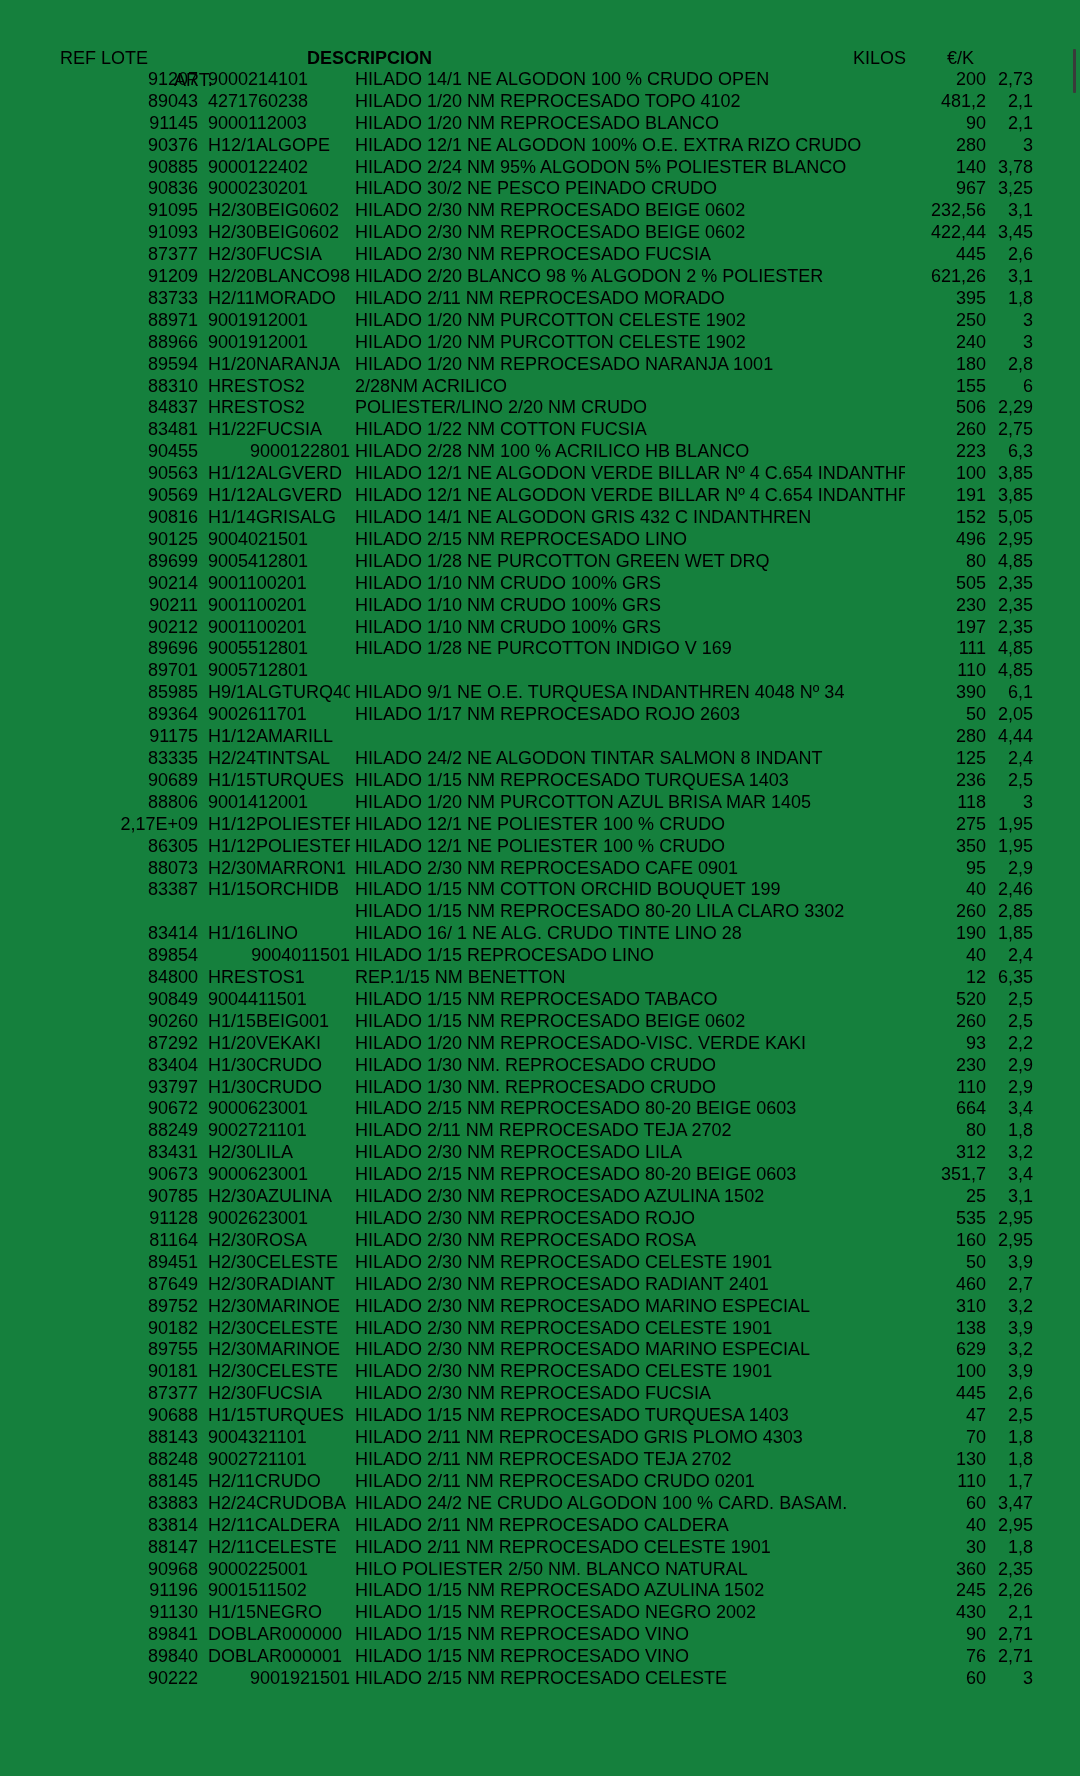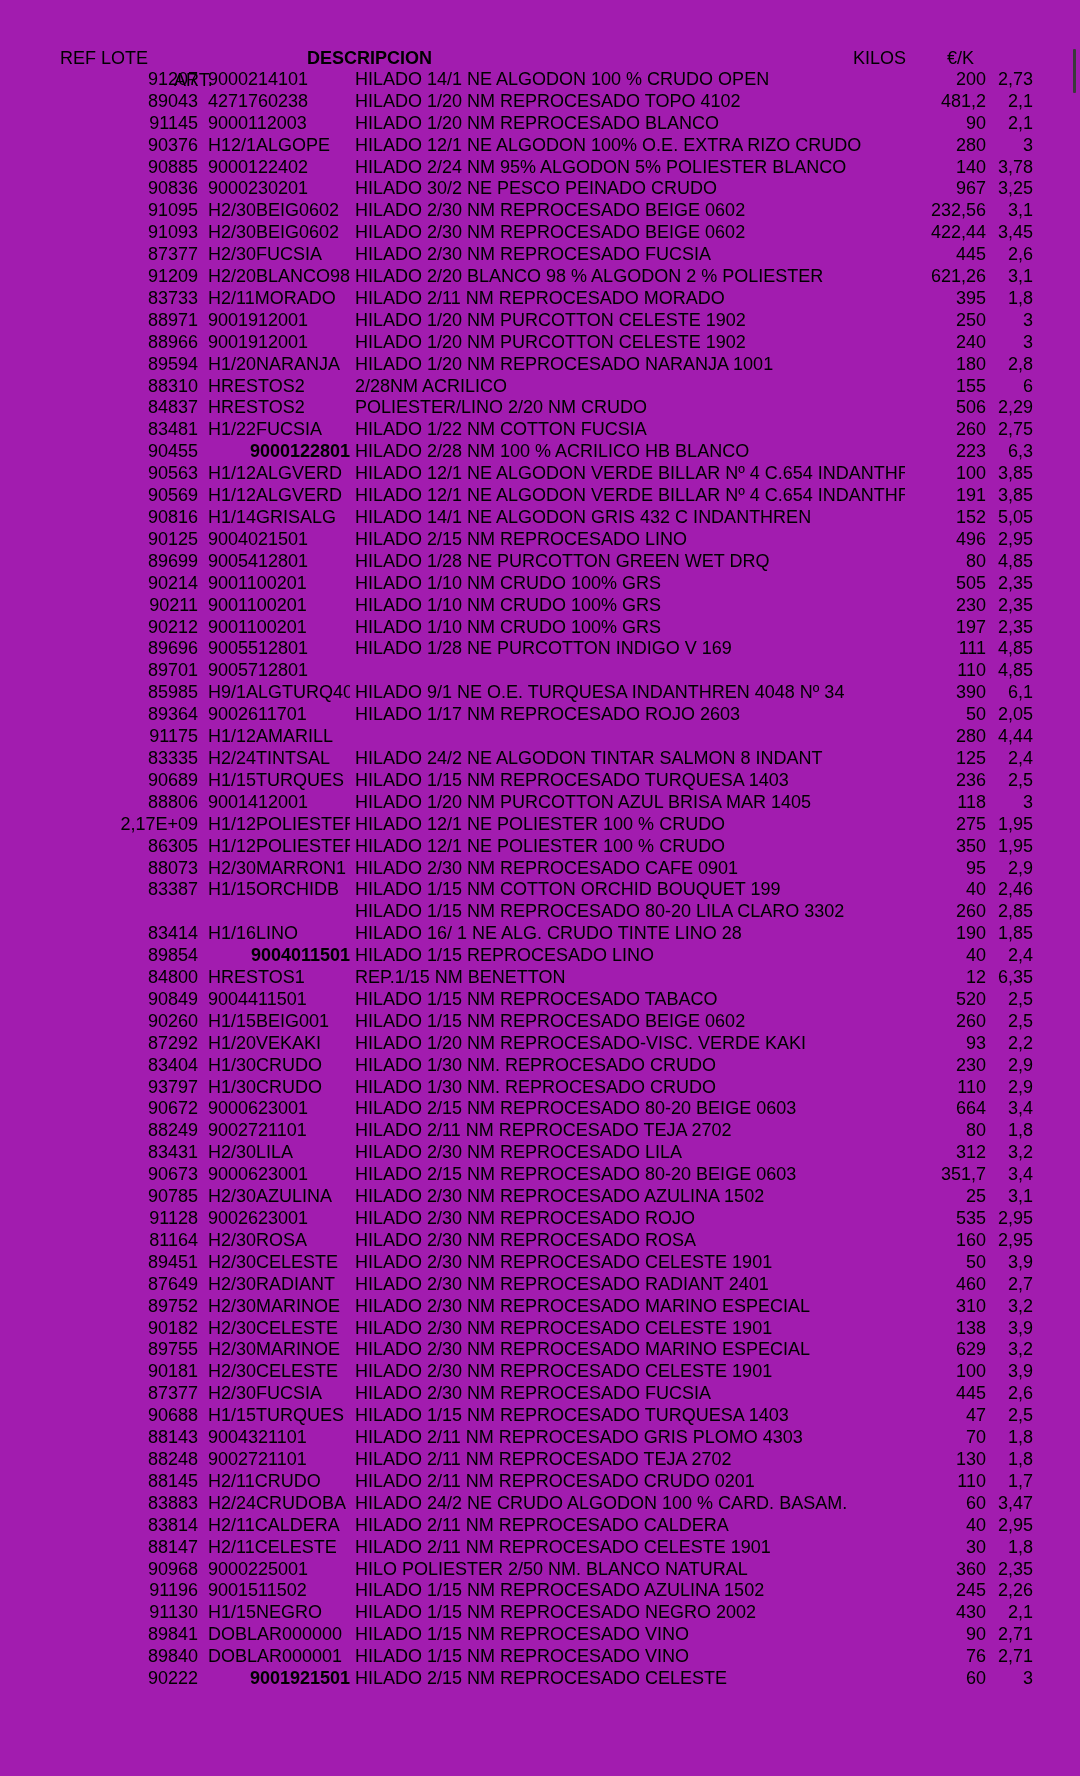--- a/index.html
+++ b/index.html
@@ -1,32 +1,32 @@
 <!DOCTYPE html>
 <html><head>
 <meta charset="utf-8">
 <style>
   html,body{margin:0;padding:0;background:#ffffff;}
   body{width:1080px;height:1776px;overflow:hidden;position:relative;
        font-family:"Liberation Sans","DejaVu Sans",sans-serif;
        font-size:18px;color:#000;}
-  .sheet{position:absolute;left:0;top:0;width:1080px;height:1776px;background:#a21caf;}
+  .sheet{position:absolute;left:0;top:0;width:1080px;height:1776px;background:#15803d;}
   .hdr{position:absolute;top:47px;left:0;width:1080px;height:22px;line-height:22px;white-space:pre;}
   .hdr span{position:absolute;top:0;}
   .h-ref{left:60px;}
   .h-art{left:174px;margin-top:22px;}
   .h-desc{left:307px;font-weight:bold;}
   .h-kilos{left:853px;}
   .h-price{left:947px;}
   #rows{position:absolute;top:68.9px;left:0;width:1080px;margin-left:48px;}
   .row{position:relative;height:21.92px;line-height:21.92px;}
   .cell{position:absolute;top:0;white-space:pre;overflow:hidden;height:21.92px;}
   .c-ref{left:0;width:150px;text-align:right;}
   .c-art{left:160px;width:142px;text-align:left;}
-  .c-art.num{text-align:right;font-weight:bold;}
+  .c-art.num{text-align:right;}
   .c-desc{left:307px;width:550px;}
   .c-kilos{left:836px;width:102px;text-align:right;}
   .c-price{left:890px;width:95px;text-align:right;}
   .edge-mark{position:absolute;left:1073px;top:49px;width:3px;height:44px;background:#3a3a3a;border-radius:1px;}
 </style>
 </head>
 <body>
 
 <div class="sheet">
 

